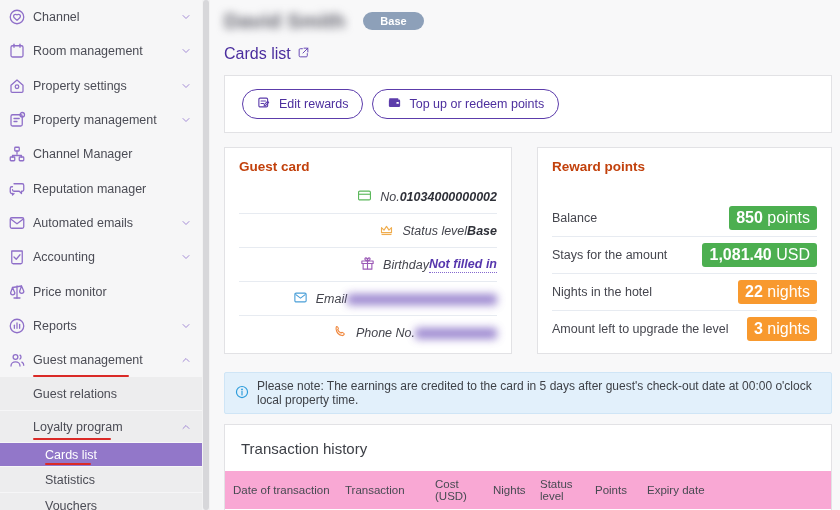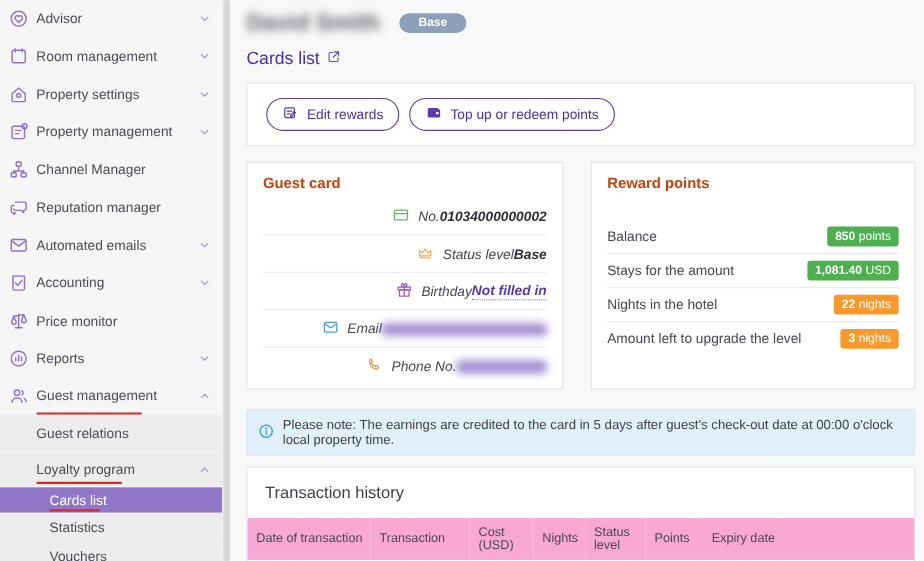--- a/index.html
+++ b/index.html
@@ -65,21 +65,21 @@
   .link-value { color:#5636ad; border-bottom:1.5px dotted #8568cf; padding-bottom:1px; cursor:pointer; }
   .blur-blob { display:inline-block; height:11px; border-radius:3px; background:#7a5fc0;
                filter:blur(4px); opacity:.75; }
   .blob-email { width:150px; } .blob-phone { width:82px; }
 
   .reward-rows { margin-top:26px; }
   .reward-row { display:flex; align-items:center; justify-content:space-between;
                 padding:6px 0; border-bottom:1px solid #e7ebf1; min-height:29px; }
   .reward-row:last-child { border-bottom:none; }
   .reward-label { font-size:12.5px; color:#45464e; }
-  .val-badge { color:#fff; font-size:11px; padding:3px 7px; border-radius:3px; white-space:nowrap; }
+  .val-badge { color:#fff; font-size:16px; padding:3px 7px; border-radius:3px; white-space:nowrap; }
   .val-badge b { font-weight:bold; }
   .badge-green { background:#4caf50; }
   .badge-orange { background:#f8992e; }
 
   .note-bar { margin-top:18px; background:#e2f0fb; border:1px solid #cfe5f6; border-radius:2px;
               padding:6px 10px; display:flex; align-items:center; gap:8px;
               font-size:12px; color:#3e4147; }
   .note-bar svg { width:14px; height:14px; flex-shrink:0; }
 
   .trans-panel { margin-top:10px; }
@@ -96,21 +96,21 @@
 
 <div class="sidebar">
 
   <div class="side-item">
     <span class="s-icon">
         <svg viewBox="0 0 24 24">
           <circle cx="12" cy="12" r="9"></circle>
           <path d="M12 16.5l-3.7-3.6c-1.1-1.1-1.1-2.8 0-3.8 1-1 2.7-1 3.7.1 1-1.1 2.7-1.1 3.7-.1 1.1 1 1.1 2.7 0 3.8z"></path>
         </svg>
       </span>
-    <span class="s-label">Advisor</span>
+    <span class="s-label">Channel</span>
     <span class="chev">
         <svg viewBox="0 0 24 24">
           <polyline points="6,9 12,15 18,9"></polyline>
         </svg>
       </span>
   </div>
 
   <div class="side-item">
     <span class="s-icon">
         <svg viewBox="0 0 24 24">

